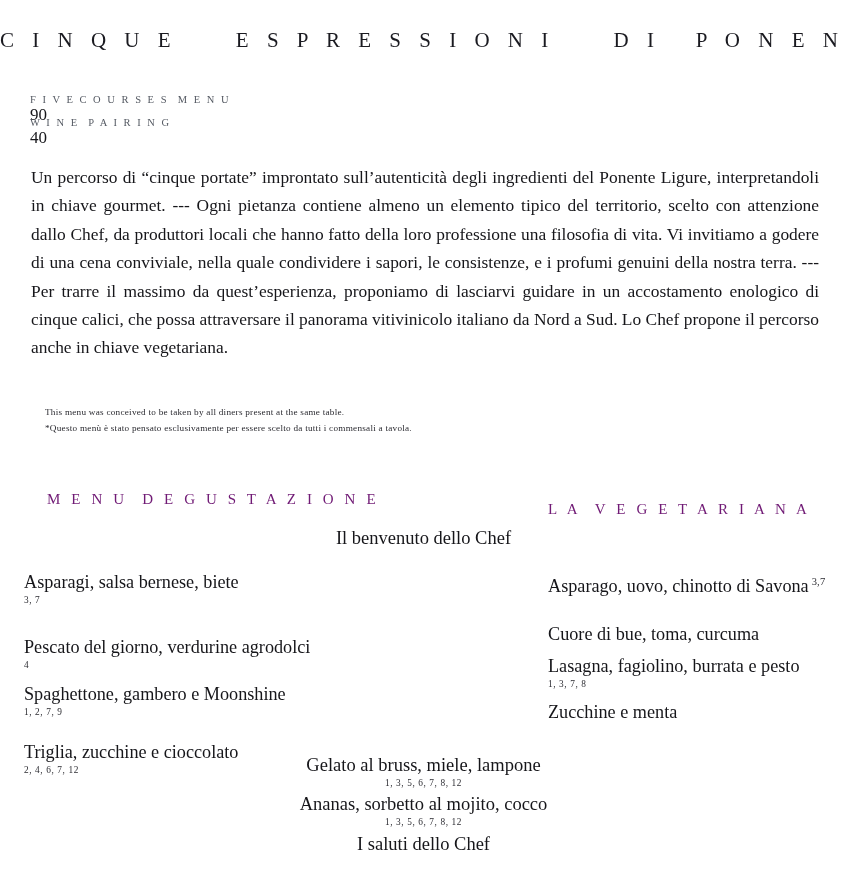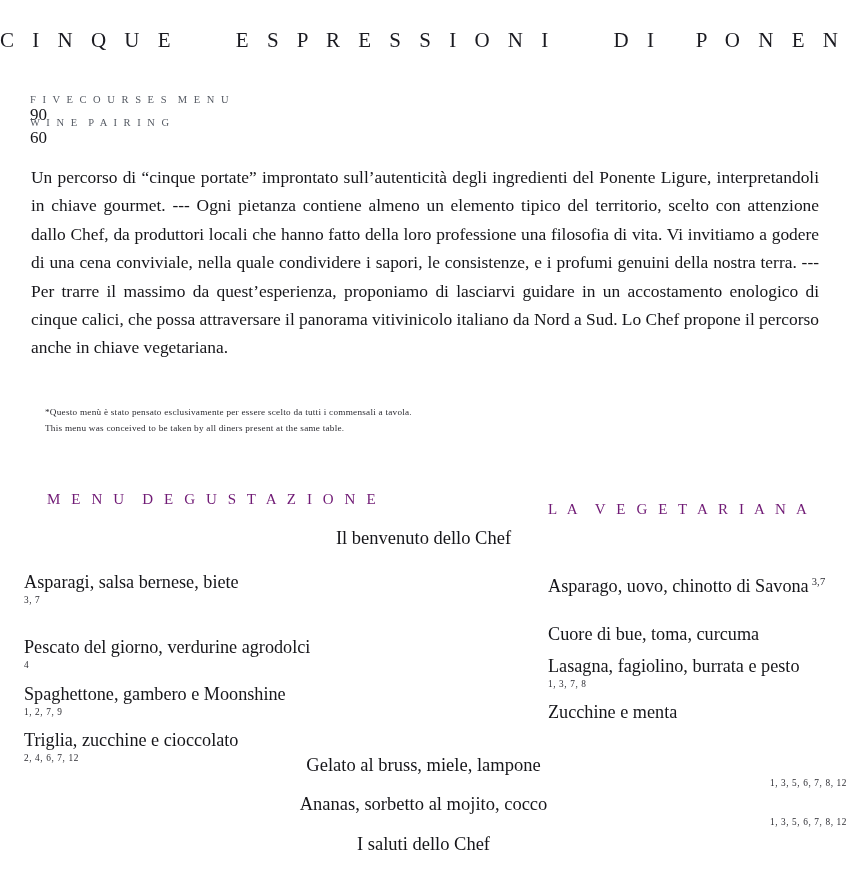--- a/index.html
+++ b/index.html
@@ -94,21 +94,21 @@
   .centered-course {
     position: absolute;
     left: 0;
     width: 847px;
     text-align: center;
     font-size: 18.5px;
     color: #16161a;
   }
   .centered-course .allergens {
     display: block;
-    text-align: right;
+    text-align: center;
     margin-top: 1px;
   }
 
   
   .col {
     position: absolute;
   }
   .col-left  { left: 24px;  top: 570px; width: 430px; }
   .col-right { left: 548px; top: 570px; width: 290px; }
 
@@ -130,48 +130,48 @@
     font-size: 10.5px;
     vertical-align: super;
     letter-spacing: 0.2px;
     color: #2b2b31;
     margin-left: 3px;
   }
 
   
   .col-left .dish:nth-child(1) { margin-bottom: 29px; }
   .col-left .dish:nth-child(2) { margin-bottom: 11px; }
-  .col-left .dish:nth-child(3) { margin-bottom: 10px; }
+  .col-left .dish:nth-child(3) { margin-bottom: 22px; }
 
   
   .col-right .dish:nth-child(1) { margin-bottom: 24px; }
   .col-right .dish:nth-child(2) { margin-bottom: 8px; }
   .col-right .dish:nth-child(3) { margin-bottom: 10px; }
 </style>
 </head>
 <body>
 
 <div class="menu-title">C I N Q U E     E S P R E S S I O N I     D I   P O N E N T E</div>
 
 <div class="price-block">
   <div class="price-row">
     <span class="price-label">F I V E C O U R S E S  M E N U</span>
     <span class="price-value">90</span>
   </div>
   <div class="price-row">
     <span class="price-label">W I N E  P A I R I N G</span>
-    <span class="price-value">60</span>
+    <span class="price-value">40</span>
   </div>
 </div>
 
 <div class="intro">Un percorso di “cinque portate” improntato sull’autenticità degli ingredienti del Ponente Ligure, interpretandoli in chiave gourmet. --- Ogni pietanza contiene almeno un elemento tipico del territorio, scelto con attenzione dallo Chef, da produttori locali che hanno fatto della loro professione una filosofia di vita. Vi invitiamo a godere di una cena conviviale, nella quale condividere i sapori, le consistenze, e i profumi genuini della nostra terra.   --- Per trarre il massimo da quest’esperienza,  proponiamo di lasciarvi guidare in un accostamento enologico di cinque calici, che possa attraversare il panorama vitivinicolo italiano da Nord a Sud. Lo Chef propone il percorso anche in chiave vegetariana.</div>
 
 <div class="footnote">
+  <div>This menu was conceived to be taken by all diners present at the same table.</div>
   <div>*Questo menù è stato pensato esclusivamente per essere scelto da tutti i commensali a tavola.</div>
-  <div>This menu was conceived to be taken by all diners present at the same table.</div>
 </div>
 
 <div class="section-head left">M E N U  D E G U S T A Z I O N E</div>
 <div class="section-head right">L A  V E G E T A R I A N A</div>
 
 <div class="centered-course" style="top:528px;">
   <span>Il benvenuto dello Chef</span>
 </div>
 
 <div class="col col-left">

